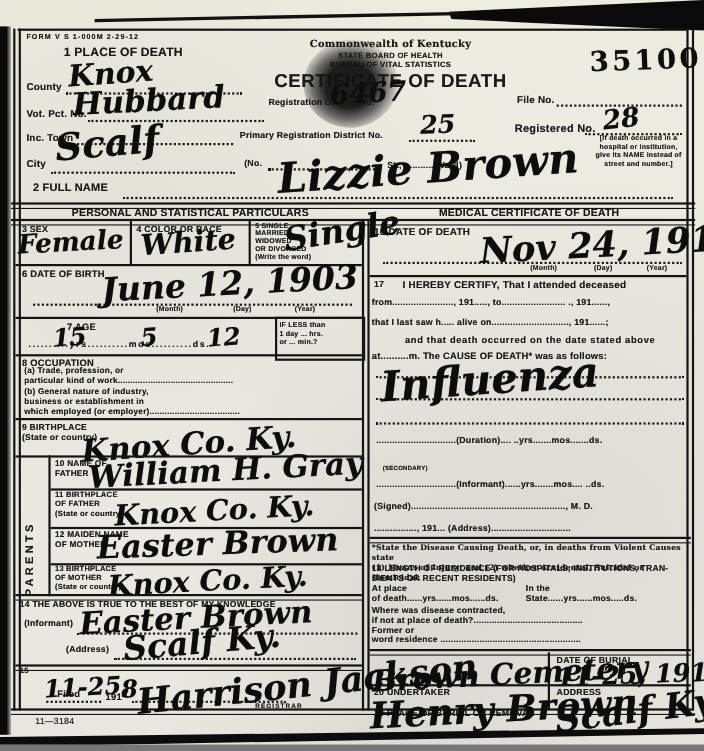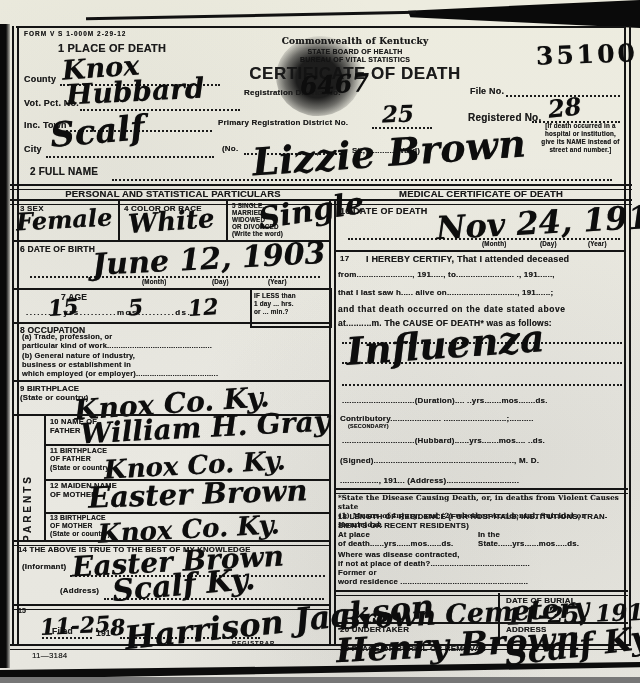--- a/index.html
+++ b/index.html
@@ -190,31 +190,30 @@
   <div class="abs hw" style="left:436px;top:206px;font-size:32px;transform:rotate(-3deg);">Nov 24, 1918</div>
   <div class="abs p" style="left:482px;top:240px;font-size:6.3px;">(Month)</div>
   <div class="abs p" style="left:540px;top:240px;font-size:6.3px;">(Day)</div>
   <div class="abs p" style="left:588px;top:240px;font-size:6.3px;">(Year)</div>
 
   <div class="abs ln" style="left:336px;top:250px;width:288px;height:2px;"></div>
   <div class="abs p" style="left:340px;top:254px;font-size:8px;">17</div>
   <div class="abs p" style="left:366px;top:254px;font-size:9px;">I HEREBY CERTIFY, That I attended deceased</div>
   <div class="abs p" style="left:338px;top:270px;width:288px;font-size:8px;">from......................., 191....., to........................ ., 191......,</div>
   <div class="abs p" style="left:338px;top:288px;width:288px;font-size:8px;">that I last saw h..... alive on............................., 191......;</div>
-  <div class="abs p" style="left:338px;top:304px;width:288px;font-size:8.5px;letter-spacing:.6px;">and that death occurred on the date stated above</div>
+  <div class="abs p" style="left:338px;top:304px;width:288px;font-size:8.5px;letter-spacing:.6px;text-align:center;">and that death occurred on the date stated above</div>
   <div class="abs p" style="left:338px;top:318px;width:288px;font-size:8.5px;">at..........m.  The CAUSE OF DEATH* was as follows:</div>
 
   <div class="abs dot" style="left:342px;top:342px;width:280px;"></div>
   <div class="abs dot" style="left:342px;top:362px;width:280px;"></div>
   <div class="abs hw" style="left:346px;top:326px;font-size:38px;transform:rotate(-4deg);z-index:3;">Influenza</div>
   <div class="abs dot" style="left:342px;top:384px;width:280px;"></div>
   <div class="abs p" style="left:342px;top:396px;width:284px;font-size:8px;">..............................(Duration).... ..yrs.......mos.......ds.</div>
-  <div class="abs p" style="left:340px;top:414px;width:284px;font-size:8px;">Contributory..................... ..........................;..........</div>
   <div class="abs p" style="left:348px;top:423px;font-size:5.5px;">(SECONDARY)</div>
-  <div class="abs p" style="left:342px;top:436px;width:284px;font-size:8px;">..............................(Hubbard)......yrs.......mos.... ..ds.</div>
+  <div class="abs p" style="left:342px;top:436px;width:284px;font-size:8px;">..............................(Informant)......yrs.......mos.... ..ds.</div>
   <div class="abs p" style="left:340px;top:456px;width:284px;font-size:8px;">(Signed).........................................................., M. D.</div>
   <div class="abs p" style="left:340px;top:476px;width:284px;font-size:8px;">................, 191...      (Address)..............................</div>
 
   <div class="abs dbl" style="left:336px;top:488px;width:292px;"></div>
   <div class="abs p ml" style="left:338px;top:493px;width:290px;font-size:7px;line-height:1.3;font-family:'DejaVu Serif',serif;">*State the Disease Causing Death, or, in deaths from Violent Causes state
 (1) Means of Injury; and (2) whether Accidental, Suicidal or Homicidal.</div>
 
   <div class="abs p ml" style="left:338px;top:512px;width:290px;font-size:7.8px;">18 LENGTH OF RESIDENCE (FOR HOSPITALS, INSTITUTIONS, TRAN-
 SIENTS OR RECENT RESIDENTS)</div>
   <div class="abs p ml" style="left:338px;top:530px;font-size:7.8px;">At place

